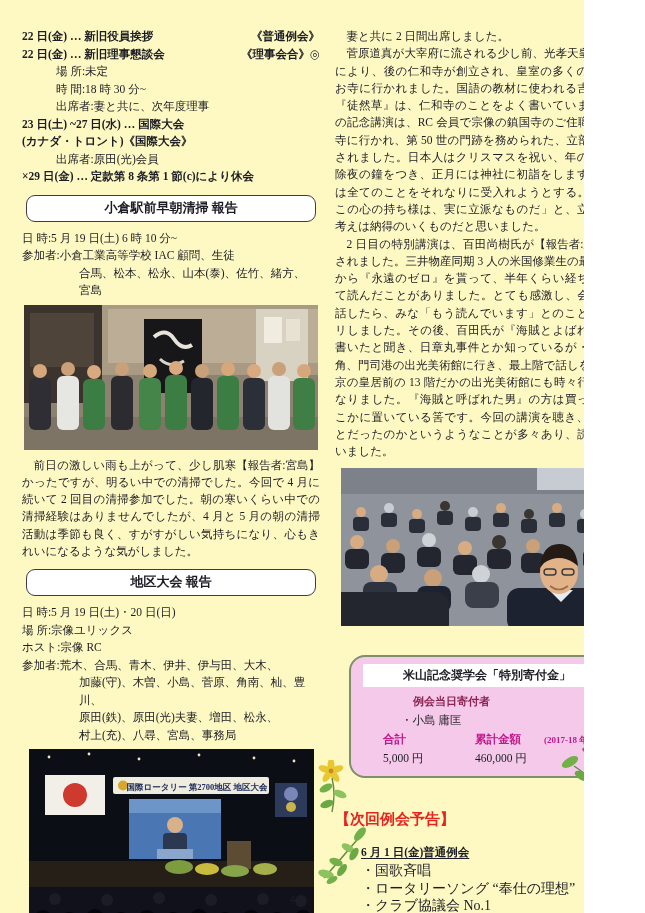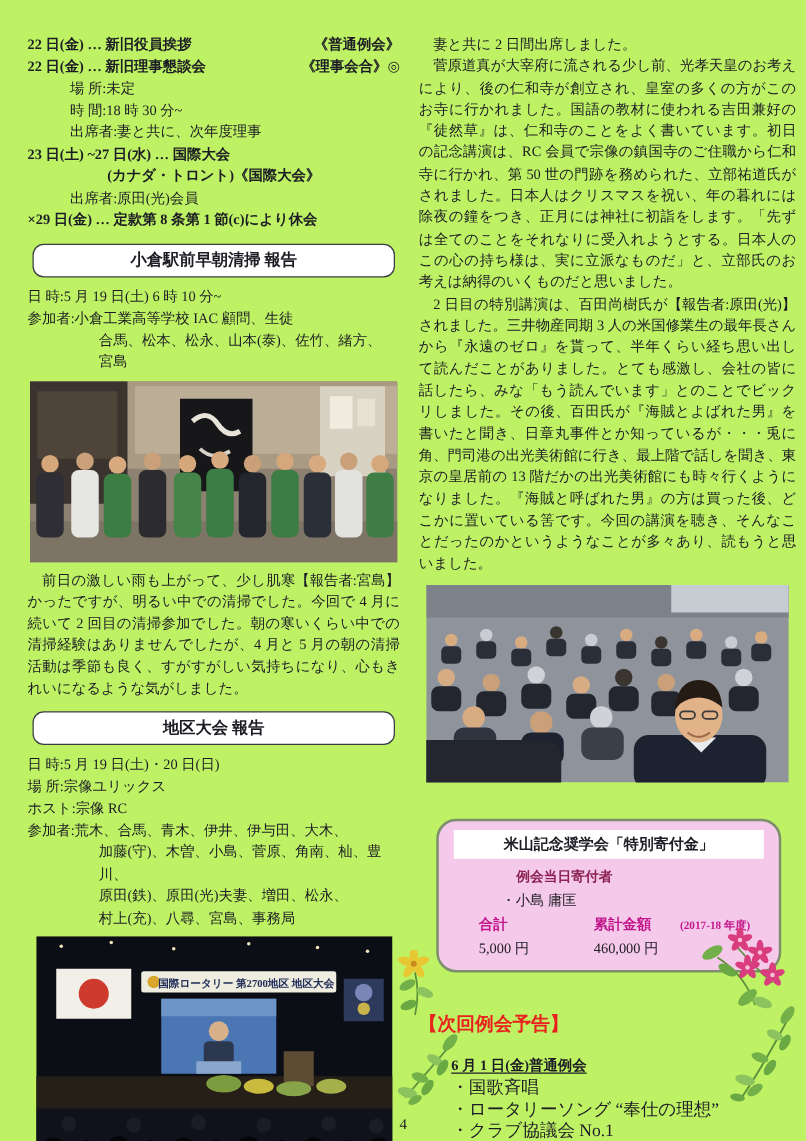--- a/index.html
+++ b/index.html
@@ -1,28 +1,28 @@
 <!DOCTYPE html>
 <html><head>
 <meta charset="utf-8">
 <style>
   html,body { margin:0; padding:0; }
   .page {
-    position:relative; width:645px; height:913px; background:#bef264;
+    position:relative; width:584px; height:913px; background:#fef9c3;
     font-family:"Liberation Serif","DejaVu Serif",serif;
     color:#1c1c24; overflow:hidden;
   }
   .col { position:absolute; top:28px; }
   .col-left  { left:22px;  width:298px; }
   .col-right { left:335px; width:302px; }
 
   
   .sch-line { display:flex; justify-content:space-between; font-size:11.5px; line-height:17.5px; font-weight:bold; }
   .sch-line.plain { font-weight:normal; justify-content:flex-start; }
-  .sch-line.end { justify-content:center; }
+  .sch-line.end { justify-content:flex-start; }
   .ind1 { padding-left:34px; }
 
   
   .sec-header {
     border:1.6px solid #3c3c46; border-radius:9px; background:#fff;
     text-align:center; font-weight:bold; font-size:13px;
     padding:3px 0 4px; margin:9px 4px 8px;
   }
 
   .meta { font-size:11.5px; line-height:17.5px; }

